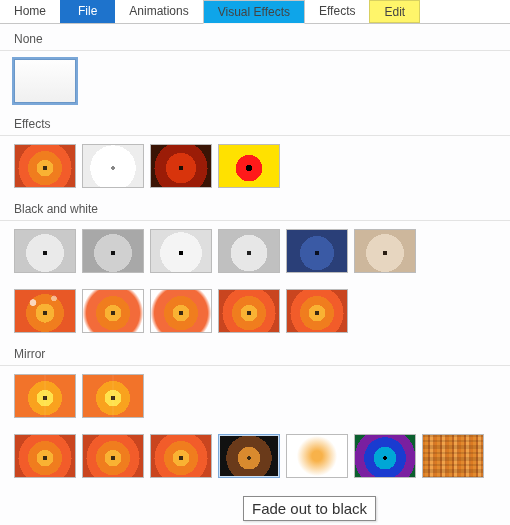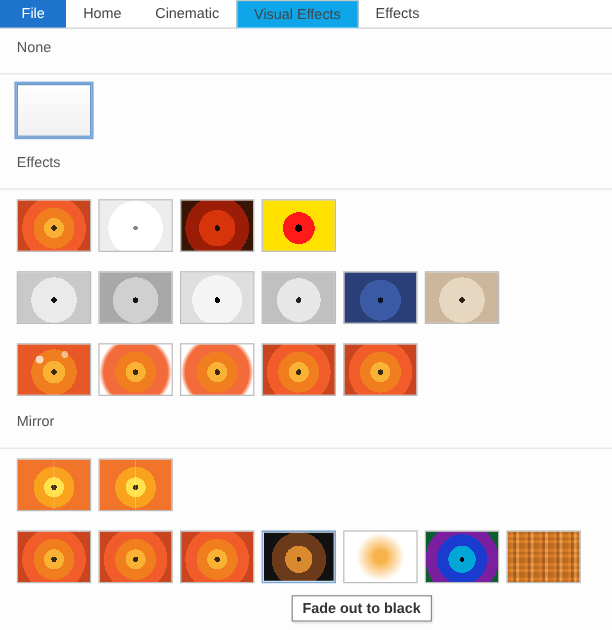--- a/index.html
+++ b/index.html
@@ -5,21 +5,21 @@
   * { box-sizing: border-box; margin: 0; padding: 0; font-family: 'Segoe UI', Tahoma, sans-serif; }
   body { background: #fdfdfe; width: 510px; height: 525px; overflow: hidden; font-size: 12px; color: #333; }
 
   .ribbon-tabs { display: flex; height: 24px; border-bottom: 1px solid #c6c6c6; background: #fff; }
   .ribbon-tab { padding: 4px 14px; font-size: 12px; color: #444; cursor: pointer; border-right: 0; }
   .ribbon-tab.file { background: #1e73cc; color: #fff; font-weight: 400; padding: 4px 18px; }
   .ribbon-tab.active { background: #0ea5e9; border: 1px solid #c6c6c6; border-bottom: 1px solid #f4f4f4; margin-bottom: -1px; }
   .ribbon-tab.edit { background: #fff56a; border: 1px solid #d8d060; }
   
   .gallery-panel { padding: 2px 0 0 0; background: #fdfdfe; }
-  .category-header { font-size: 12px; color: #555; padding: 6px 0 15px 14px; border-bottom: 1px solid #e3e3e3; }
+  .category-header { font-size: 12px; color: #555; padding: 6px 0 4px 14px; border-bottom: 1px solid #e3e3e3; }
   .thumbs-row { display: flex; flex-wrap: wrap; gap: 6px; padding: 8px 0 8px 14px; }
   .thumb { width: 62px; height: 44px; border: 1px solid #bbb; background: #ddd; cursor: pointer; position: relative; overflow: hidden; }
   .thumb.selected { outline: 2px solid #7aa7d8; outline-offset: 0; border: 1px solid #6a97c8; }
   .thumb.hover-sel { border: 1px solid #7aa7d8; box-shadow: inset 0 0 0 1px #cde1f5; }
   .thumb.none-thumb { background: linear-gradient(180deg,#fefefe,#f0f0f0); }
 
   
   .flower-base { background: radial-gradient(circle at 50% 55%, #3a2a12 0 6%, #f9b233 6% 22%, #f07d1e 22% 45%, #f25c2a 45% 70%, #c9451f 70% 100%); }
   .flower-white { background: radial-gradient(circle at 50% 55%, #888 0 5%, #fff 5% 60%, #ededed 60% 100%); }
   .flower-edge { background: radial-gradient(circle at 50% 55%, #1a0f05 0 6%, #d8340c 6% 40%, #9b1c07 40% 70%, #3a1405 70% 100%); }
@@ -36,48 +36,50 @@
   .fade-white { background: radial-gradient(circle at 50% 50%, #f8b24a 0 14%, #fff 55% 100%); }
   .fade-black { background: radial-gradient(circle at 50% 55%, #3a2a12 0 5%, #d98a2e 5% 30%, #6a3a1a 30% 60%, #111 60% 100%); }
   .hue-cycle { background: radial-gradient(circle at 50% 55%, #000 0 5%, #00a6d6 5% 30%, #1a3bd0 30% 55%, #7a1fa0 55% 80%, #0b5f2f 80% 100%); }
   .pixelate { background:
      linear-gradient(90deg,#db7a22 0 20%,#e28a2e 20% 40%,#c06822 40% 60%,#f0a24a 60% 80%,#d37828 80% 100%),
      linear-gradient(0deg, rgba(0,0,0,.12) 0 20%, transparent 20% 40%, rgba(0,0,0,.12) 40% 60%, transparent 60% 80%, rgba(0,0,0,.12) 80% 100%);
      background-blend-mode: multiply;
      background-size: 12px 12px, 12px 12px; }
   .mirror-v::after { content:""; position:absolute; inset:0; background: linear-gradient(90deg, transparent 49%, rgba(255,255,255,.3) 50%, transparent 51%); }
 
-  .tooltip { position: absolute; left: 243px; top: 496px; background: #fff; border: 1px solid #8a8a8a; padding: 3px 8px; font-size: 12px; color: #333; box-shadow: 1px 1px 2px rgba(0,0,0,.15); font-weight: bold; }
+  .tooltip { position: absolute; left: 243px; top: 496px; background: #fff; border: 1px solid #8a8a8a; padding: 3px 8px; font-size: 15px; color: #333; box-shadow: 1px 1px 2px rgba(0,0,0,.15); }
 </style>
 </head>
 <body>
 
 <div class="ribbon-tabs">
+  <div class="ribbon-tab">Home</div>
   <div class="ribbon-tab file">File</div>
-  <div class="ribbon-tab">Home</div>
-  <div class="ribbon-tab">Cinematic</div>
+  <div class="ribbon-tab">Animations</div>
   <div class="ribbon-tab active">Visual Effects</div>
   <div class="ribbon-tab">Effects</div>
+  <div class="ribbon-tab edit">Edit</div>
 </div>
 
 <div class="gallery-panel">
 
   <div class="category-header">None</div>
   <div class="thumbs-row">
     <div class="thumb none-thumb selected" title="None"></div>
   </div>
 
   <div class="category-header">Effects</div>
   <div class="thumbs-row">
     <div class="thumb flower-base" title="Warm glow"></div>
     <div class="thumb flower-white" title="Diamond"></div>
     <div class="thumb flower-edge" title="Edge detection"></div>
     <div class="thumb flower-poster" title="Posterize"></div>
   </div>
 
+  <div class="category-header">Black and white</div>
   <div class="thumbs-row">
     <div class="thumb bw-light" title="BW light"></div>
     <div class="thumb bw-mid" title="BW mid"></div>
     <div class="thumb bw-high" title="BW high"></div>
     <div class="thumb bw-soft" title="BW soft"></div>
     <div class="thumb bw-blue" title="Cool tone"></div>
     <div class="thumb bw-sepia" title="Sepia"></div>
   </div>
 
   <div class="thumbs-row">

